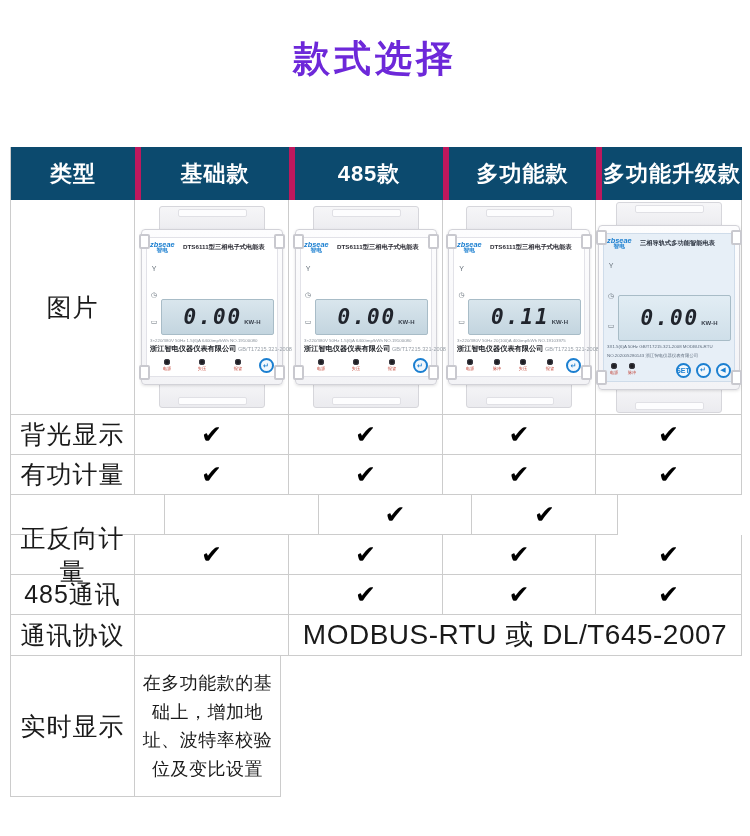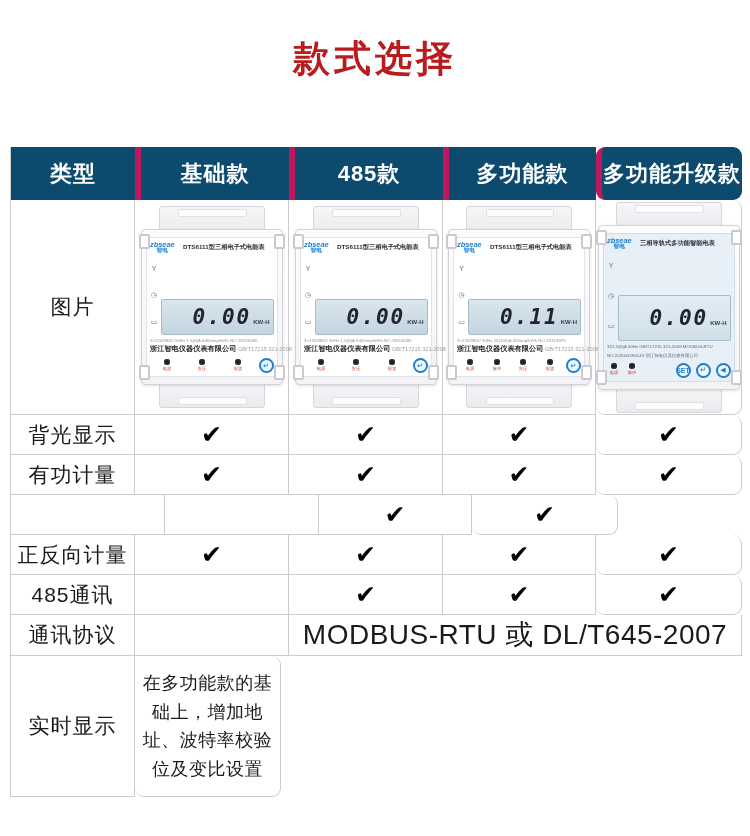--- a/index.html
+++ b/index.html
@@ -1,39 +1,39 @@
 <!DOCTYPE html>
 <html><head>
 <meta charset="utf-8">
 <style>
   html,body{margin:0;padding:0;background:#fff;}
   body{width:750px;height:836px;overflow:hidden;position:relative;
        font-family:"Liberation Sans","DejaVu Sans",sans-serif;color:#1a1a1a;}
 
   .title{margin:0;padding-top:36px;text-align:center;font-size:37px;font-weight:700;
-         letter-spacing:4px;color:#b91c1c;line-height:46px;}
+         letter-spacing:4px;color:#6d28d9;line-height:46px;}
 
   
   .tbl{position:absolute;left:10px;top:147px;width:731px;border-left:1px solid #ccc;}
   .row{display:flex;}
   .cell{box-sizing:border-box;border-right:1px solid #ccc;border-bottom:1px solid #ccc;
         display:flex;align-items:center;justify-content:center;text-align:center;}
-  .c0{width:124px;} .c1{width:154px;} .c2{width:154px;} .c3{width:153px;} .c4{width:146px;border-radius:9px;}
+  .c0{width:124px;} .c1{width:154px;} .c2{width:154px;} .c3{width:153px;} .c4{width:146px;}
   .cm2{width:308px;} .cm3{width:453px;}
 
   .hrow .cell{height:53px;background:#0c4a6e;color:#fff;font-size:22px;font-weight:700;
               border-right:none;border-bottom:none;letter-spacing:1px;}
   .hrow .cell + .cell{border-left:6px solid #be185d;}
 
   .irow .cell{height:215px;}
   .frow .cell{height:40px;}
   .prow .cell{height:41px;}
   .rrow .cell{height:141px;}
 
-  .label{font-size:21px;letter-spacing:1px;}
+  .label{font-size:25px;letter-spacing:1px;}
   .check{font-size:25px;font-weight:700;color:#000;line-height:1;}
   .proto{font-size:28px;letter-spacing:0.5px;}
   .rt-basic{font-size:20px;letter-spacing:1px;}
   .rt-small{font-size:18px;line-height:28.5px;padding:4px 6px;letter-spacing:0.5px;}
 
   
   .meter{position:relative;display:flex;flex-direction:column;align-items:center;}
   .m-mount{width:104px;height:26px;background:linear-gradient(#f6f6f8,#ebebef);
            border:1px solid #d6d6db;border-radius:3px;position:relative;z-index:0;}
   .m-mount .notch{position:absolute;left:18%;top:2px;width:64%;height:6px;
@@ -56,21 +56,21 @@
   .f-brand .f-brand-sub{display:block;font-size:7px;font-style:normal;line-height:6px;color:#1b7fd0;}
   .f-model{font-size:8px;font-weight:700;color:#2b2b33;white-space:nowrap;
            transform:scale(.78);transform-origin:left center;}
   .smart .f-model{color:#29303d;}
 
   .f-mid{display:flex;align-items:stretch;gap:2px;}
   .f-icons{display:flex;flex-direction:column;justify-content:space-around;width:9px;
            color:#66707a;font-size:7px;line-height:8px;text-align:center;}
   .f-lcd{flex:1;height:34px;background:linear-gradient(#d9e6ed,#c3d5df);
          border:1px solid #a8bcc7;border-radius:2px;display:flex;align-items:center;
-         justify-content:flex-end;padding-right:3px;margin-top:43px;}
+         justify-content:flex-end;padding-right:12px;margin-top:43px;}
   .smart .f-lcd{height:44px;background:linear-gradient(#e2edf4,#cfdfe9);}
   .lcd-val{font-family:"DejaVu Sans Mono","Liberation Mono",monospace;font-weight:700;
            font-size:21px;color:#20242c;letter-spacing:2px;font-style:italic;}
   .lcd-unit{font-size:6px;font-weight:700;color:#39414c;margin:10px 0 0 2px;}
 
   .tiny{font-size:8px;white-space:nowrap;transform:scale(.55);transform-origin:left center;}
   .f-spec{color:#8a929b;height:7px;line-height:7px;margin-top:2px;overflow:visible;}
   .smart .f-spec{color:#5d6b7c;}
   .f-company{font-size:9px;font-weight:700;color:#23262c;white-space:nowrap;
              transform:scale(.8);transform-origin:left center;height:9px;line-height:9px;

